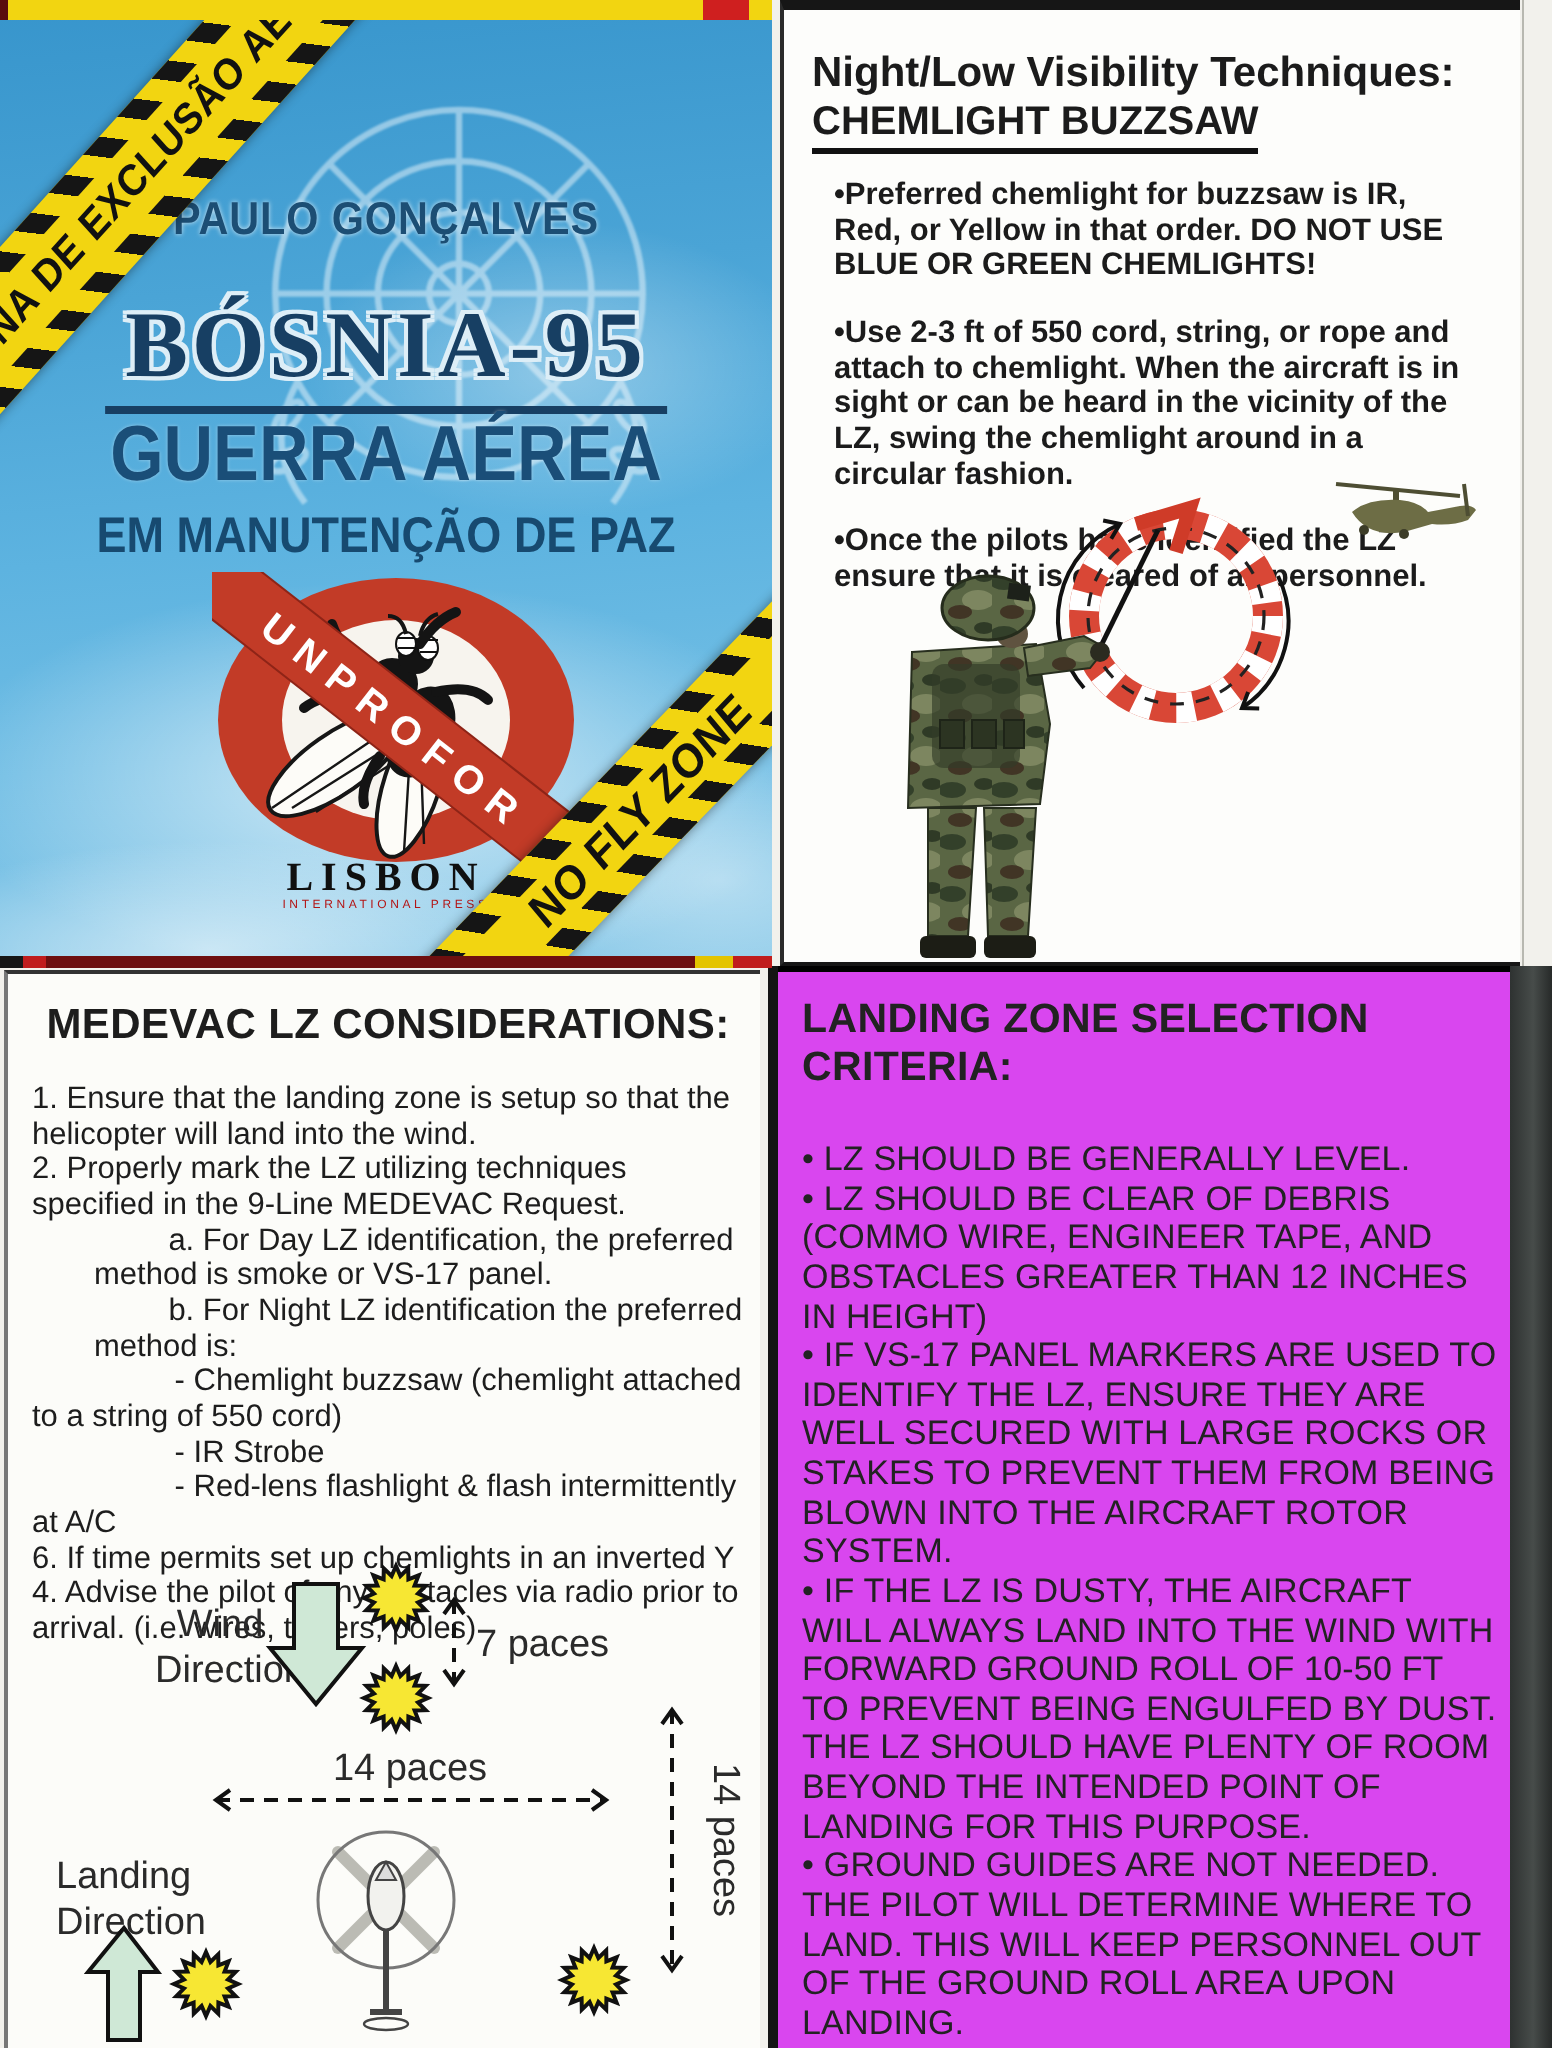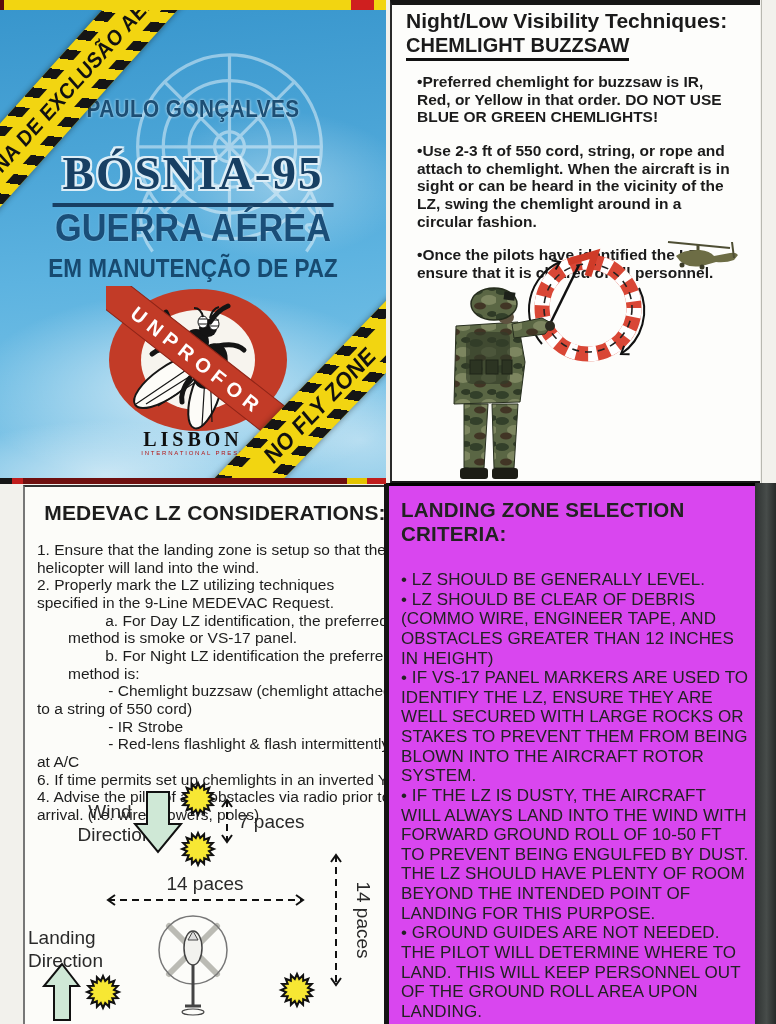--- a/index.html
+++ b/index.html
@@ -40,28 +40,28 @@
     background:repeating-linear-gradient(55deg,#151515 0 10px,rgba(0,0,0,0) 10px 21px);}
   .tape::before{top:0;} .tape::after{bottom:0;}
   .tape-tl{left:-115px;top:54px;width:380px;height:56px;transform:rotate(-48deg);}
   .tape-br{left:170px;top:380px;width:300px;height:50px;transform:rotate(-46deg);}
   .tape-text{font-weight:bold;font-size:21px;color:#111;letter-spacing:.5px;transform:skewX(-6deg) scaleX(.95);white-space:nowrap;}
   .tape-br .tape-text{font-size:23px;}
 
   
   .chem{position:absolute;left:390px;top:0;width:370px;height:483px;background:#fdfdfb;
     border-top:5px solid #161616;border-left:2px solid #2a2a2a;border-bottom:2px solid #161616;
-    box-sizing:border-box;padding:4px 12px 0 14px;color:#1b1b1b;}
+    box-sizing:border-box;padding:20px 12px 0 14px;color:#1b1b1b;}
   .chem h1{margin:0;font-size:21px;line-height:1.15;}
   .chem h2{margin:1px 0 12px;font-size:20px;display:inline-block;border-bottom:3px solid #111;padding-bottom:1px;}
   .chem p{margin:0 11px 16px;font-weight:bold;font-size:15.5px;line-height:1.14;}
   .edge-top-right{left:761px;top:0;width:1px;height:483px;background:#b8b8b0;}
 
   
-  .medevac{position:absolute;left:23px;top:485px;width:378px;height:539px;background:#fcfcf9;
+  .medevac{position:absolute;left:2px;top:485px;width:378px;height:539px;background:#fcfcf9;
     border-left:2px solid #777;border-top:2px solid #333;box-sizing:border-box;
     padding:6px 8px 0 12px;color:#1d1d1d;}
   .medevac h1{margin:8px 0 16px;font-size:21px;text-align:center;letter-spacing:.2px;}
   .medevac p{margin:0;font-size:15.5px;line-height:1.14;}
   .medevac p.ia{text-indent:2.4em;margin-left:31px;}
   .medevac p.id{text-indent:4.6em;}
   .divider-v{left:384px;top:483px;width:5px;height:541px;background:#141414;}
 
   
   .lz{position:absolute;left:389px;top:483px;width:366px;height:541px;background:#d946ef;

